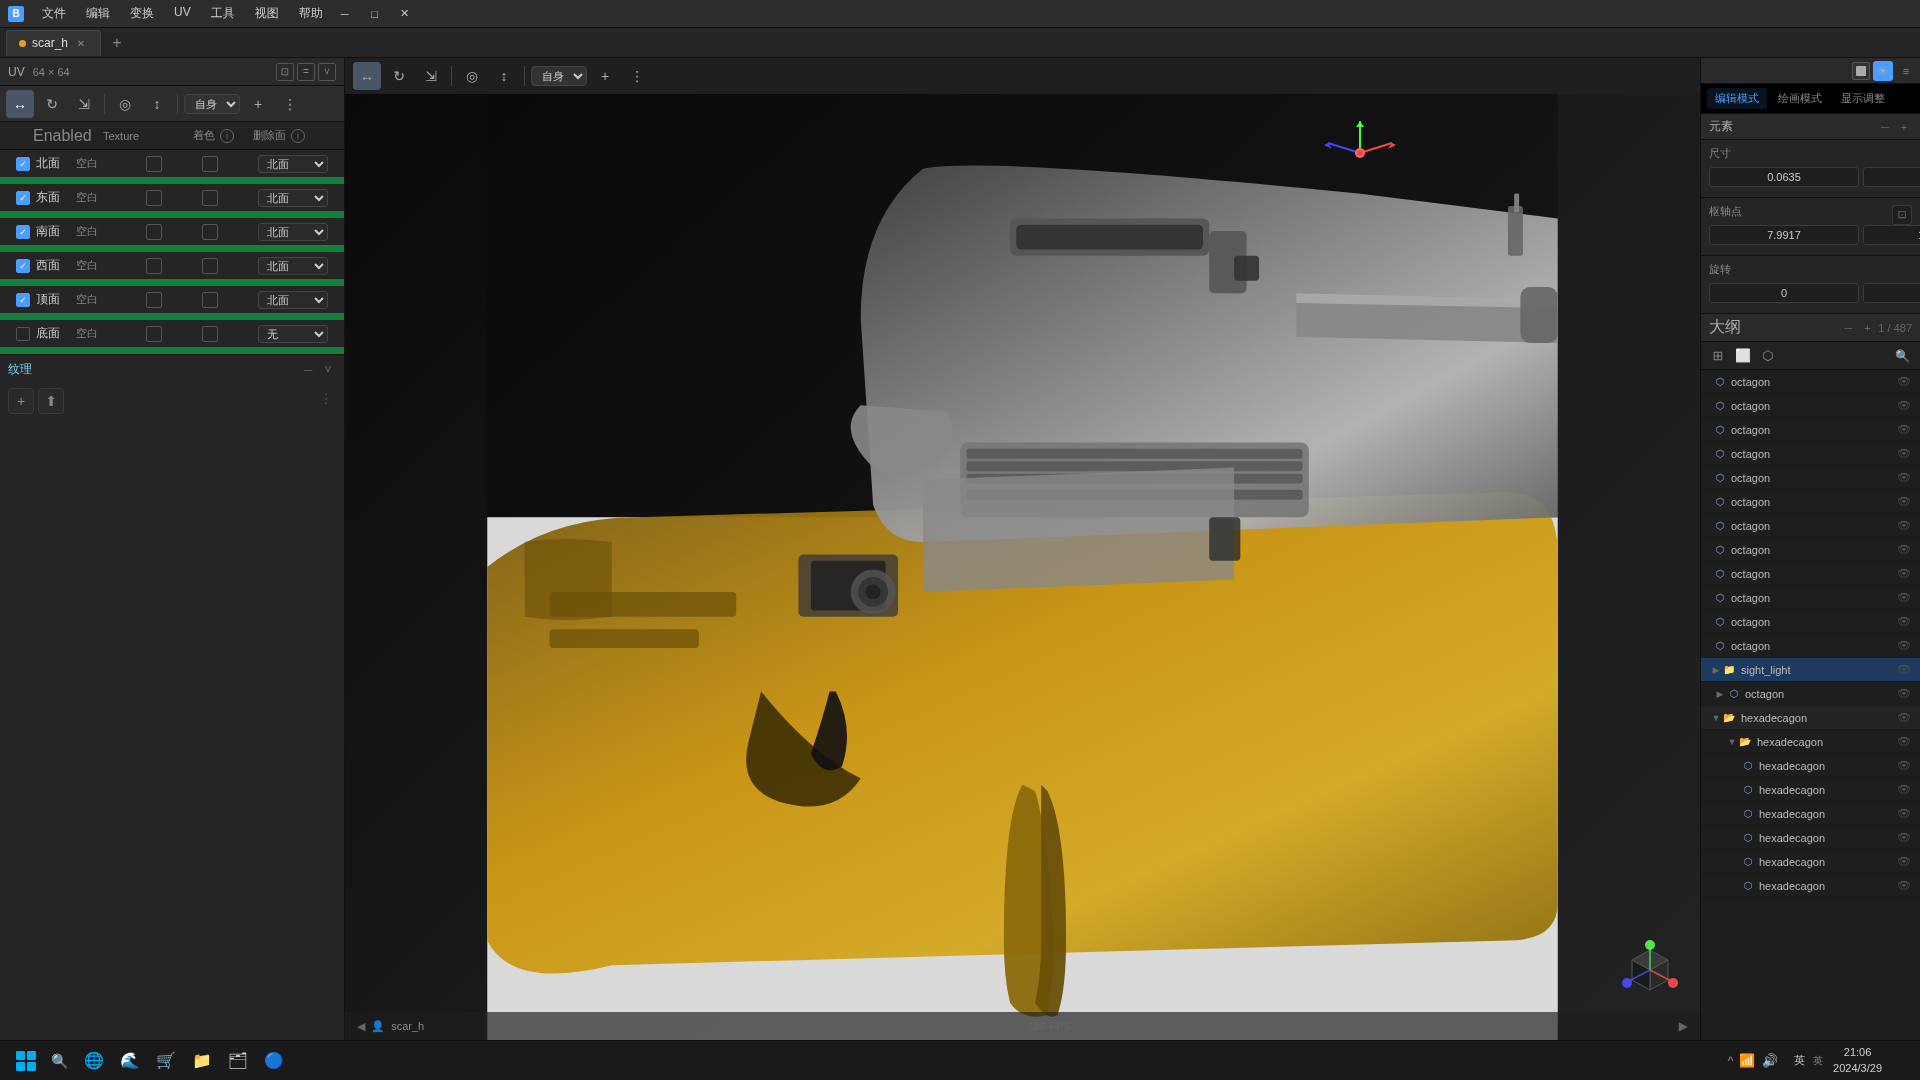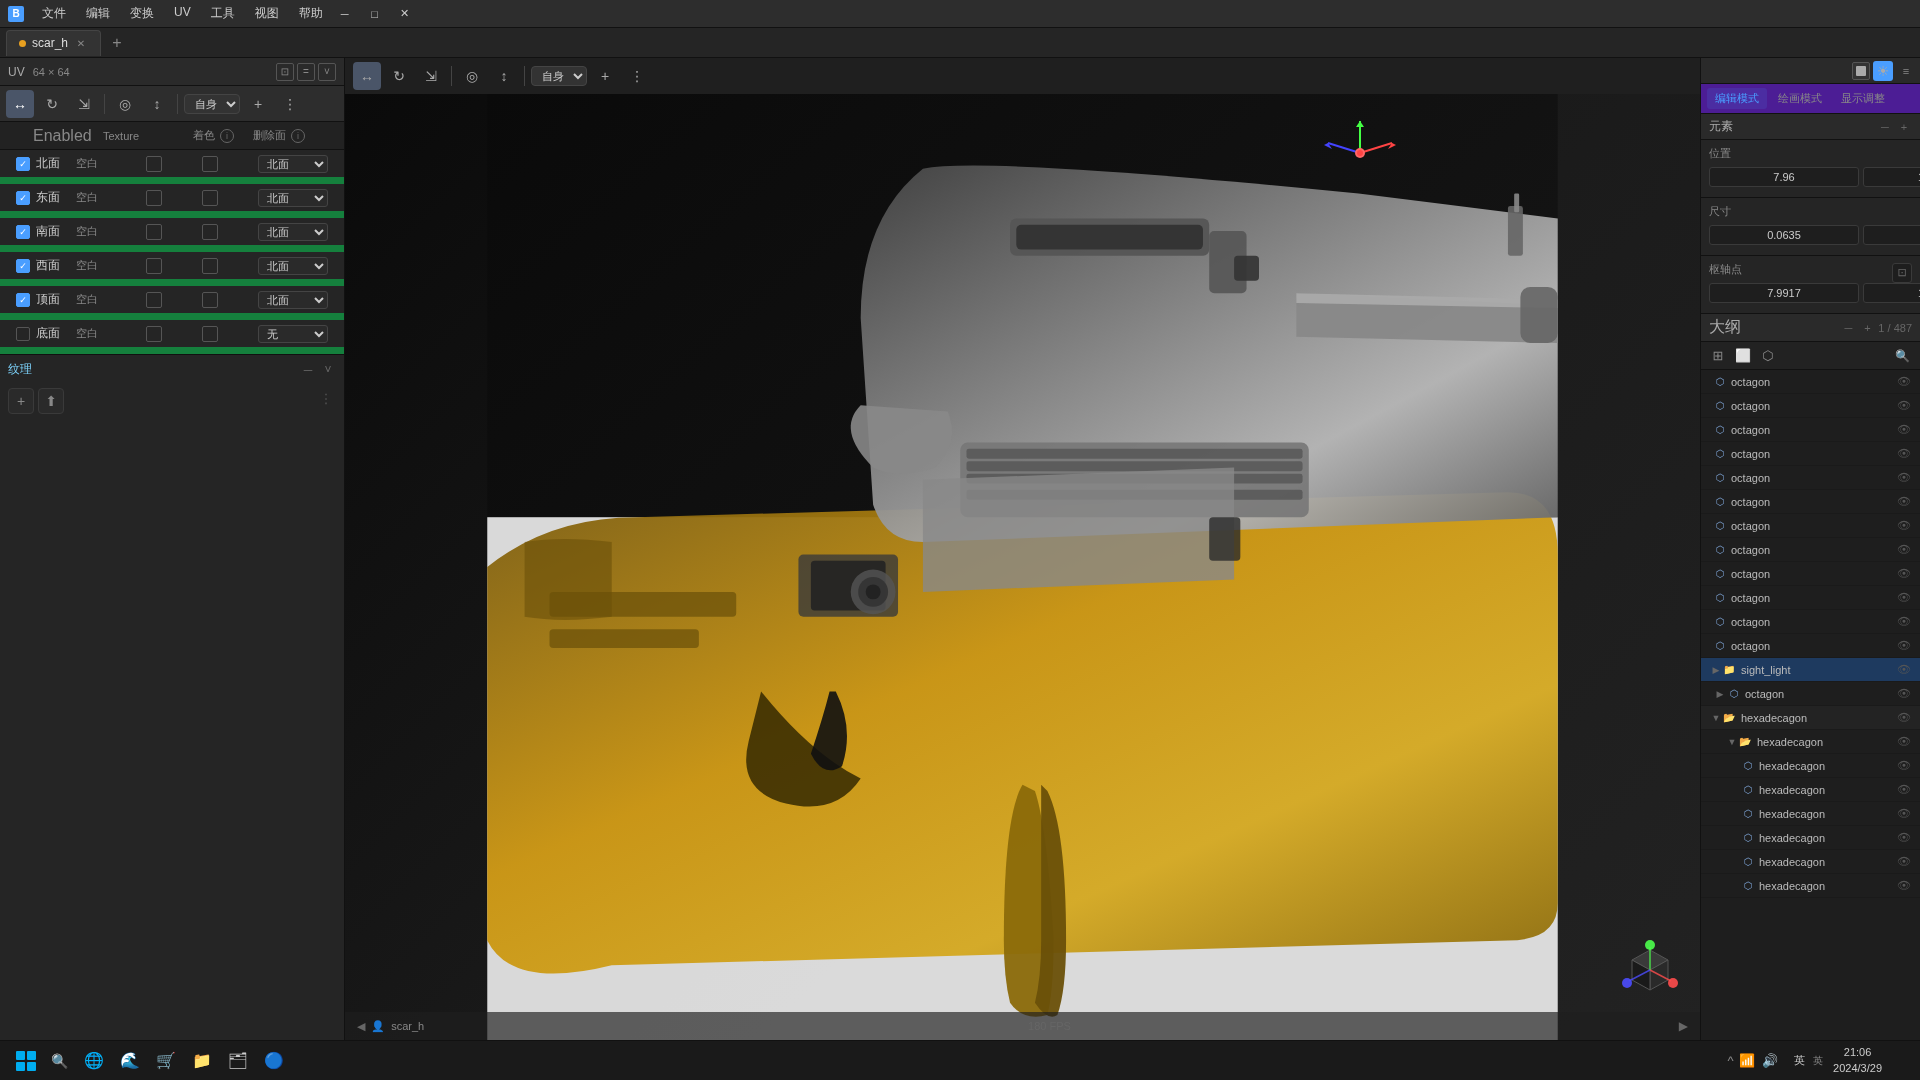--- a/index.html
+++ b/index.html
@@ -813,42 +813,34 @@
   <div class="right-panel">
 
     <div style="height:26px;display:flex;align-items:center;justify-content:flex-end;padding:0 4px;gap:3px;border-bottom:1px solid #111;background:#2a2a2a;">
       <div style="width:18px;height:18px;border:1px solid #555;border-radius:2px;background:#333;display:flex;align-items:center;justify-content:center;cursor:pointer;">
         <div style="width:10px;height:10px;background:#aaa;border-radius:1px;"></div>
       </div>
       <div style="width:20px;height:20px;border-radius:3px;display:flex;align-items:center;justify-content:center;cursor:pointer;color:#aaa;font-size:14px;background:#4a9eff;">☀</div>
       <div style="width:20px;height:20px;border-radius:3px;display:flex;align-items:center;justify-content:center;cursor:pointer;color:#888;font-size:11px;">≡</div>
     </div>
 
-    <div style="display:flex;align-items:center;padding:4px 6px;gap:3px;border-bottom:1px solid #111;background:#4c1d95;flex-wrap:wrap;">
+    <div style="display:flex;align-items:center;padding:4px 6px;gap:3px;border-bottom:1px solid #111;background:#000000;flex-wrap:wrap;">
       <div class="right-mode-btn active">编辑模式</div>
       <div class="right-mode-btn">绘画模式</div>
       <div class="right-mode-btn">显示调整</div>
     </div>
 
     <div style="height:26px;display:flex;align-items:center;justify-content:space-between;padding:0 8px;border-bottom:1px solid #111;background:#2a2a2a;">
       <span style="font-size:12px;color:#aaa;">元素</span>
       <div style="display:flex;gap:3px;">
         <div style="width:16px;height:16px;display:flex;align-items:center;justify-content:center;cursor:pointer;color:#666;font-size:11px;">─</div>
         <div style="width:16px;height:16px;display:flex;align-items:center;justify-content:center;cursor:pointer;color:#666;font-size:11px;">+</div>
       </div>
     </div>
 
-    <div class="prop-section">
-      <div class="prop-title">位置</div>
-      <div class="prop-row">
-        <input class="prop-input" type="text" value="7.96" style="">
-        <input class="prop-input" type="text" value="12.4889" style="">
-
-      </div>
-    </div>
 
     <div class="prop-section">
       <div class="prop-title">尺寸</div>
       <div class="prop-row">
         <input class="prop-input" type="text" value="0.0635" style="">
         <input class="prop-input" type="text" value="0.125" style="">
 
       </div>
     </div>
 
@@ -857,20 +849,28 @@
         <div class="prop-title">枢轴点</div>
         <div style="width:20px;height:20px;border:1px solid #3a3a3a;border-radius:3px;display:flex;align-items:center;justify-content:center;cursor:pointer;color:#666;font-size:11px;background:#1e1e1e;">⊡</div>
       </div>
       <div class="prop-row">
         <input class="prop-input" type="text" value="7.9917" style="">
         <input class="prop-input" type="text" value="12.5514" style="">
 
       </div>
     </div>
 
+    <div class="prop-section">
+      <div class="prop-title">旋转</div>
+      <div class="prop-row">
+        <input class="prop-input" type="text" value="0" style="">
+        <input class="prop-input" type="text" value="45" style="">
+
+      </div>
+    </div>
 
     <div class="outline-header">
       <span class="outline-title">大纲</span>
       <div class="outline-controls">
         <div style="width:16px;height:16px;display:flex;align-items:center;justify-content:center;cursor:pointer;color:#666;font-size:11px;">─</div>
         <div style="width:16px;height:16px;display:flex;align-items:center;justify-content:center;cursor:pointer;color:#666;font-size:11px;">+</div>
         <span class="outline-count">1 / 487</span>
       </div>
     </div>
 

